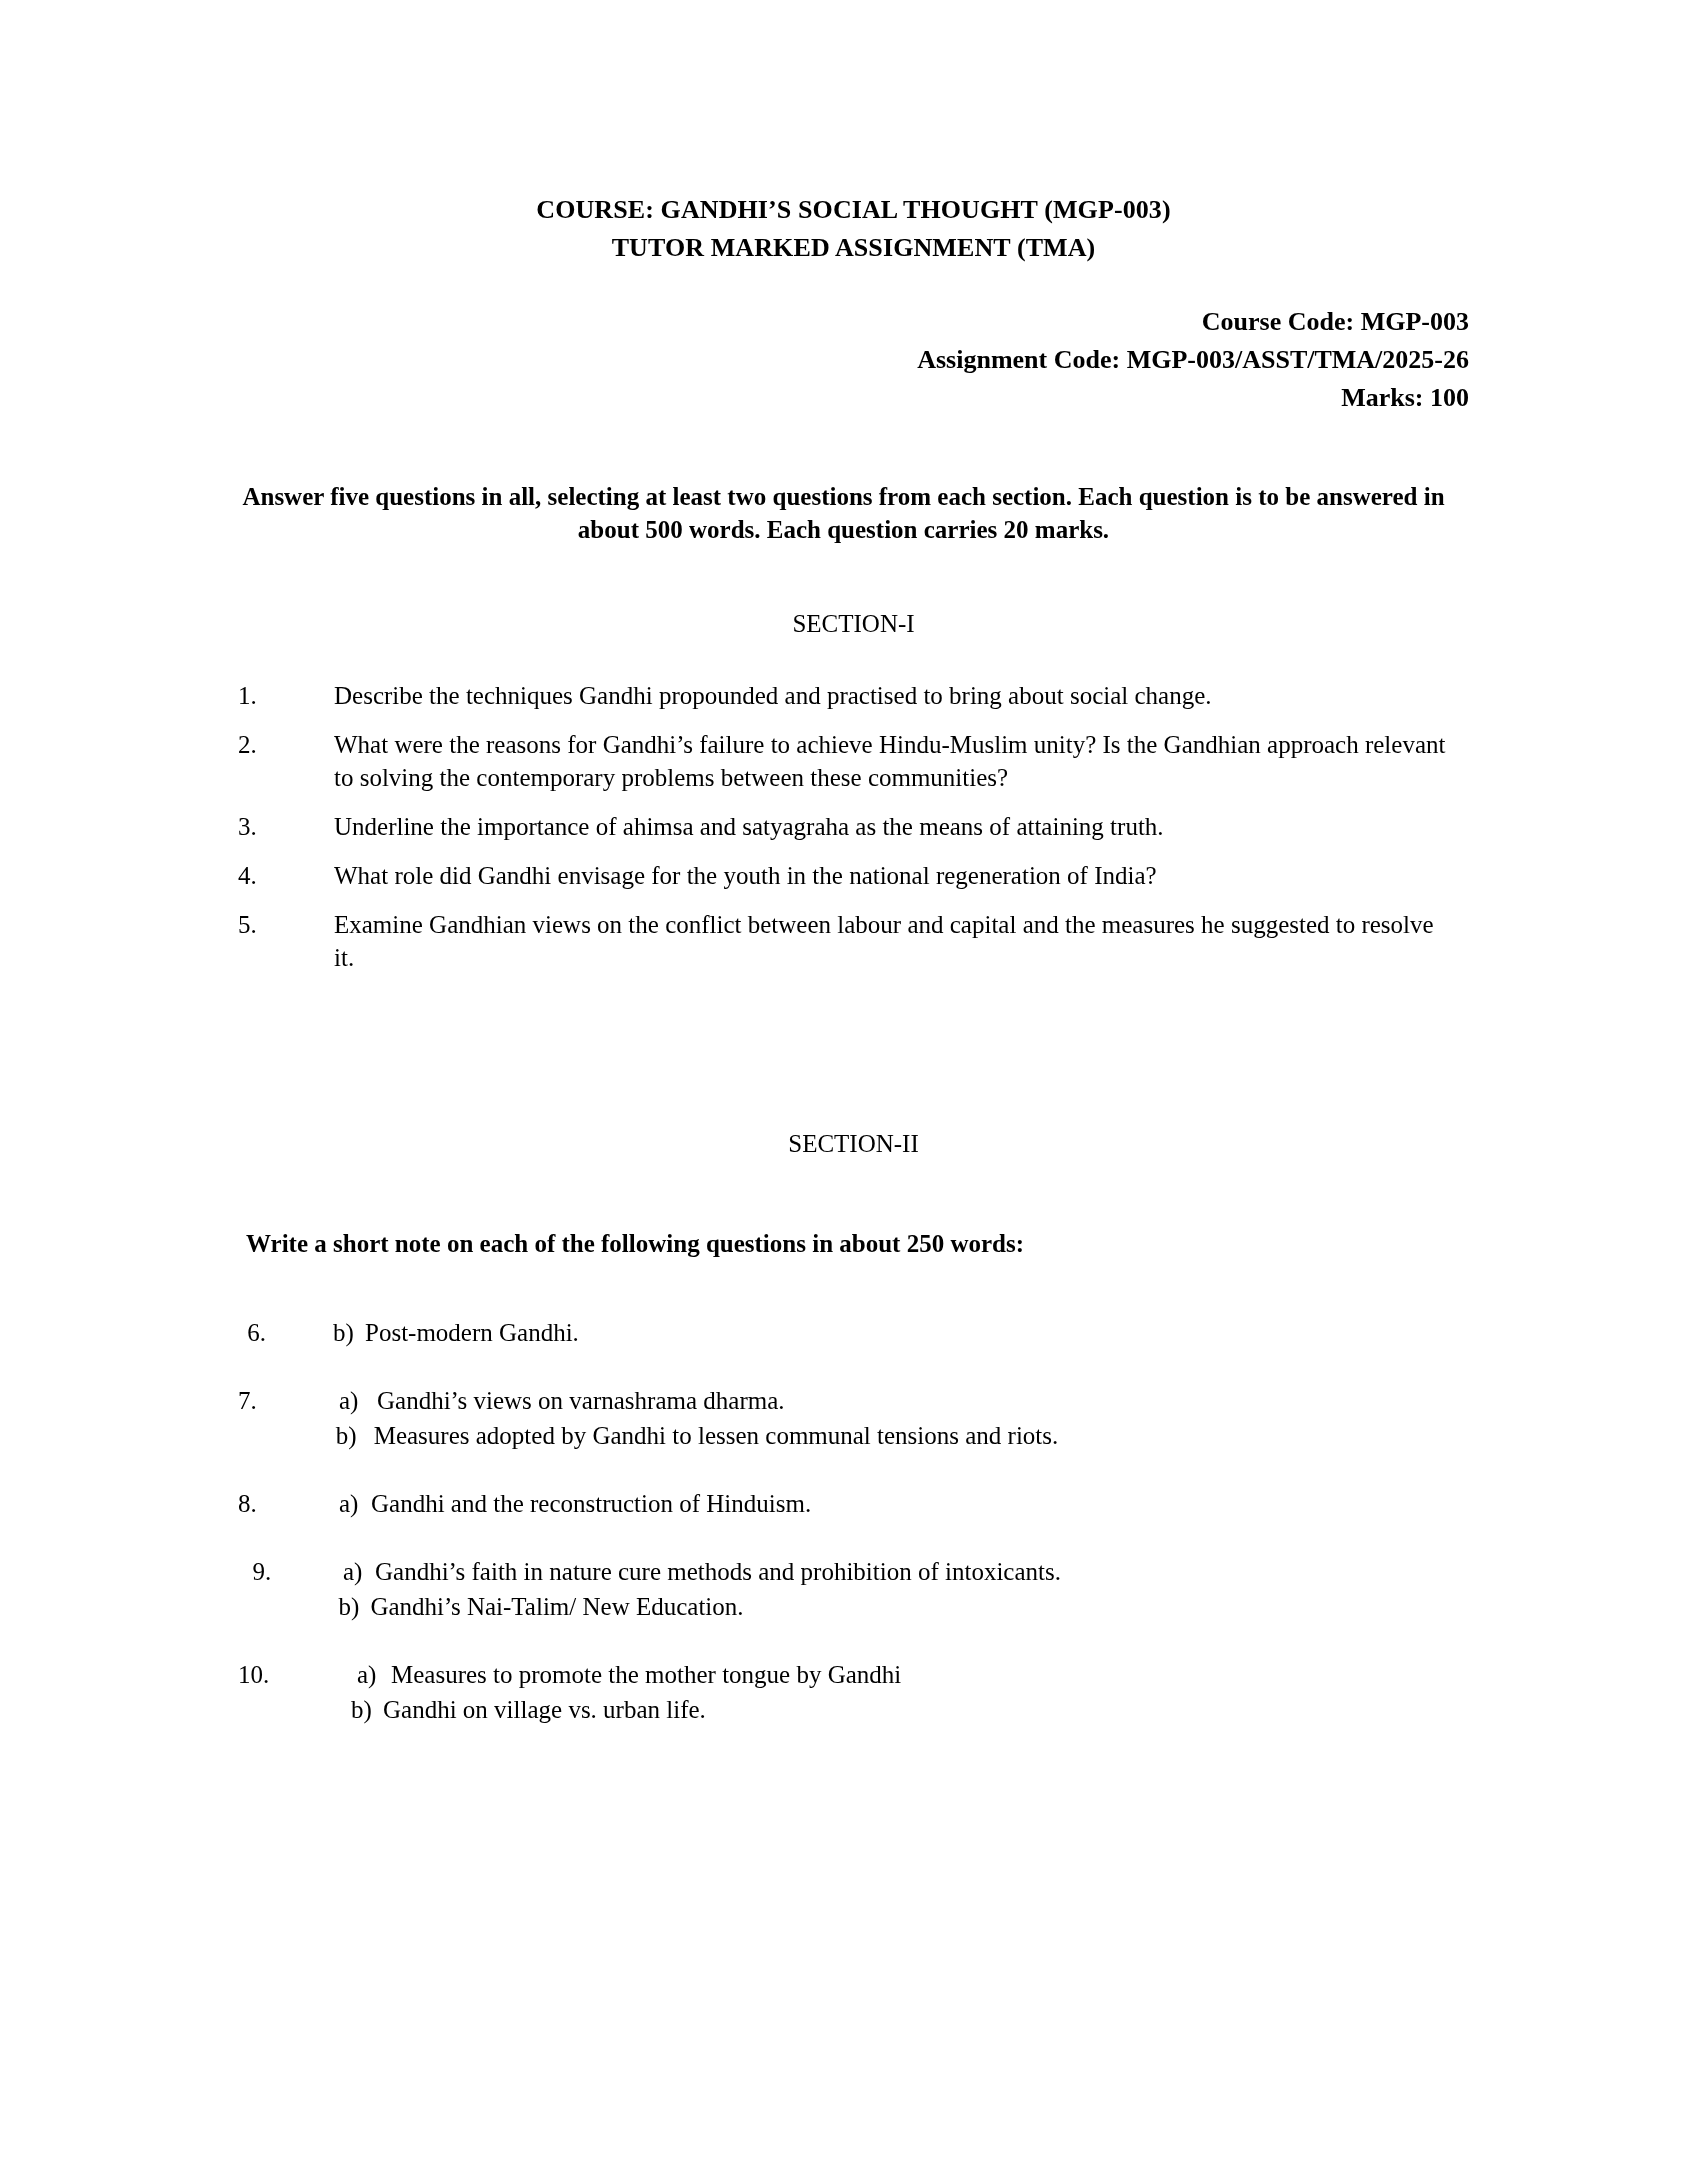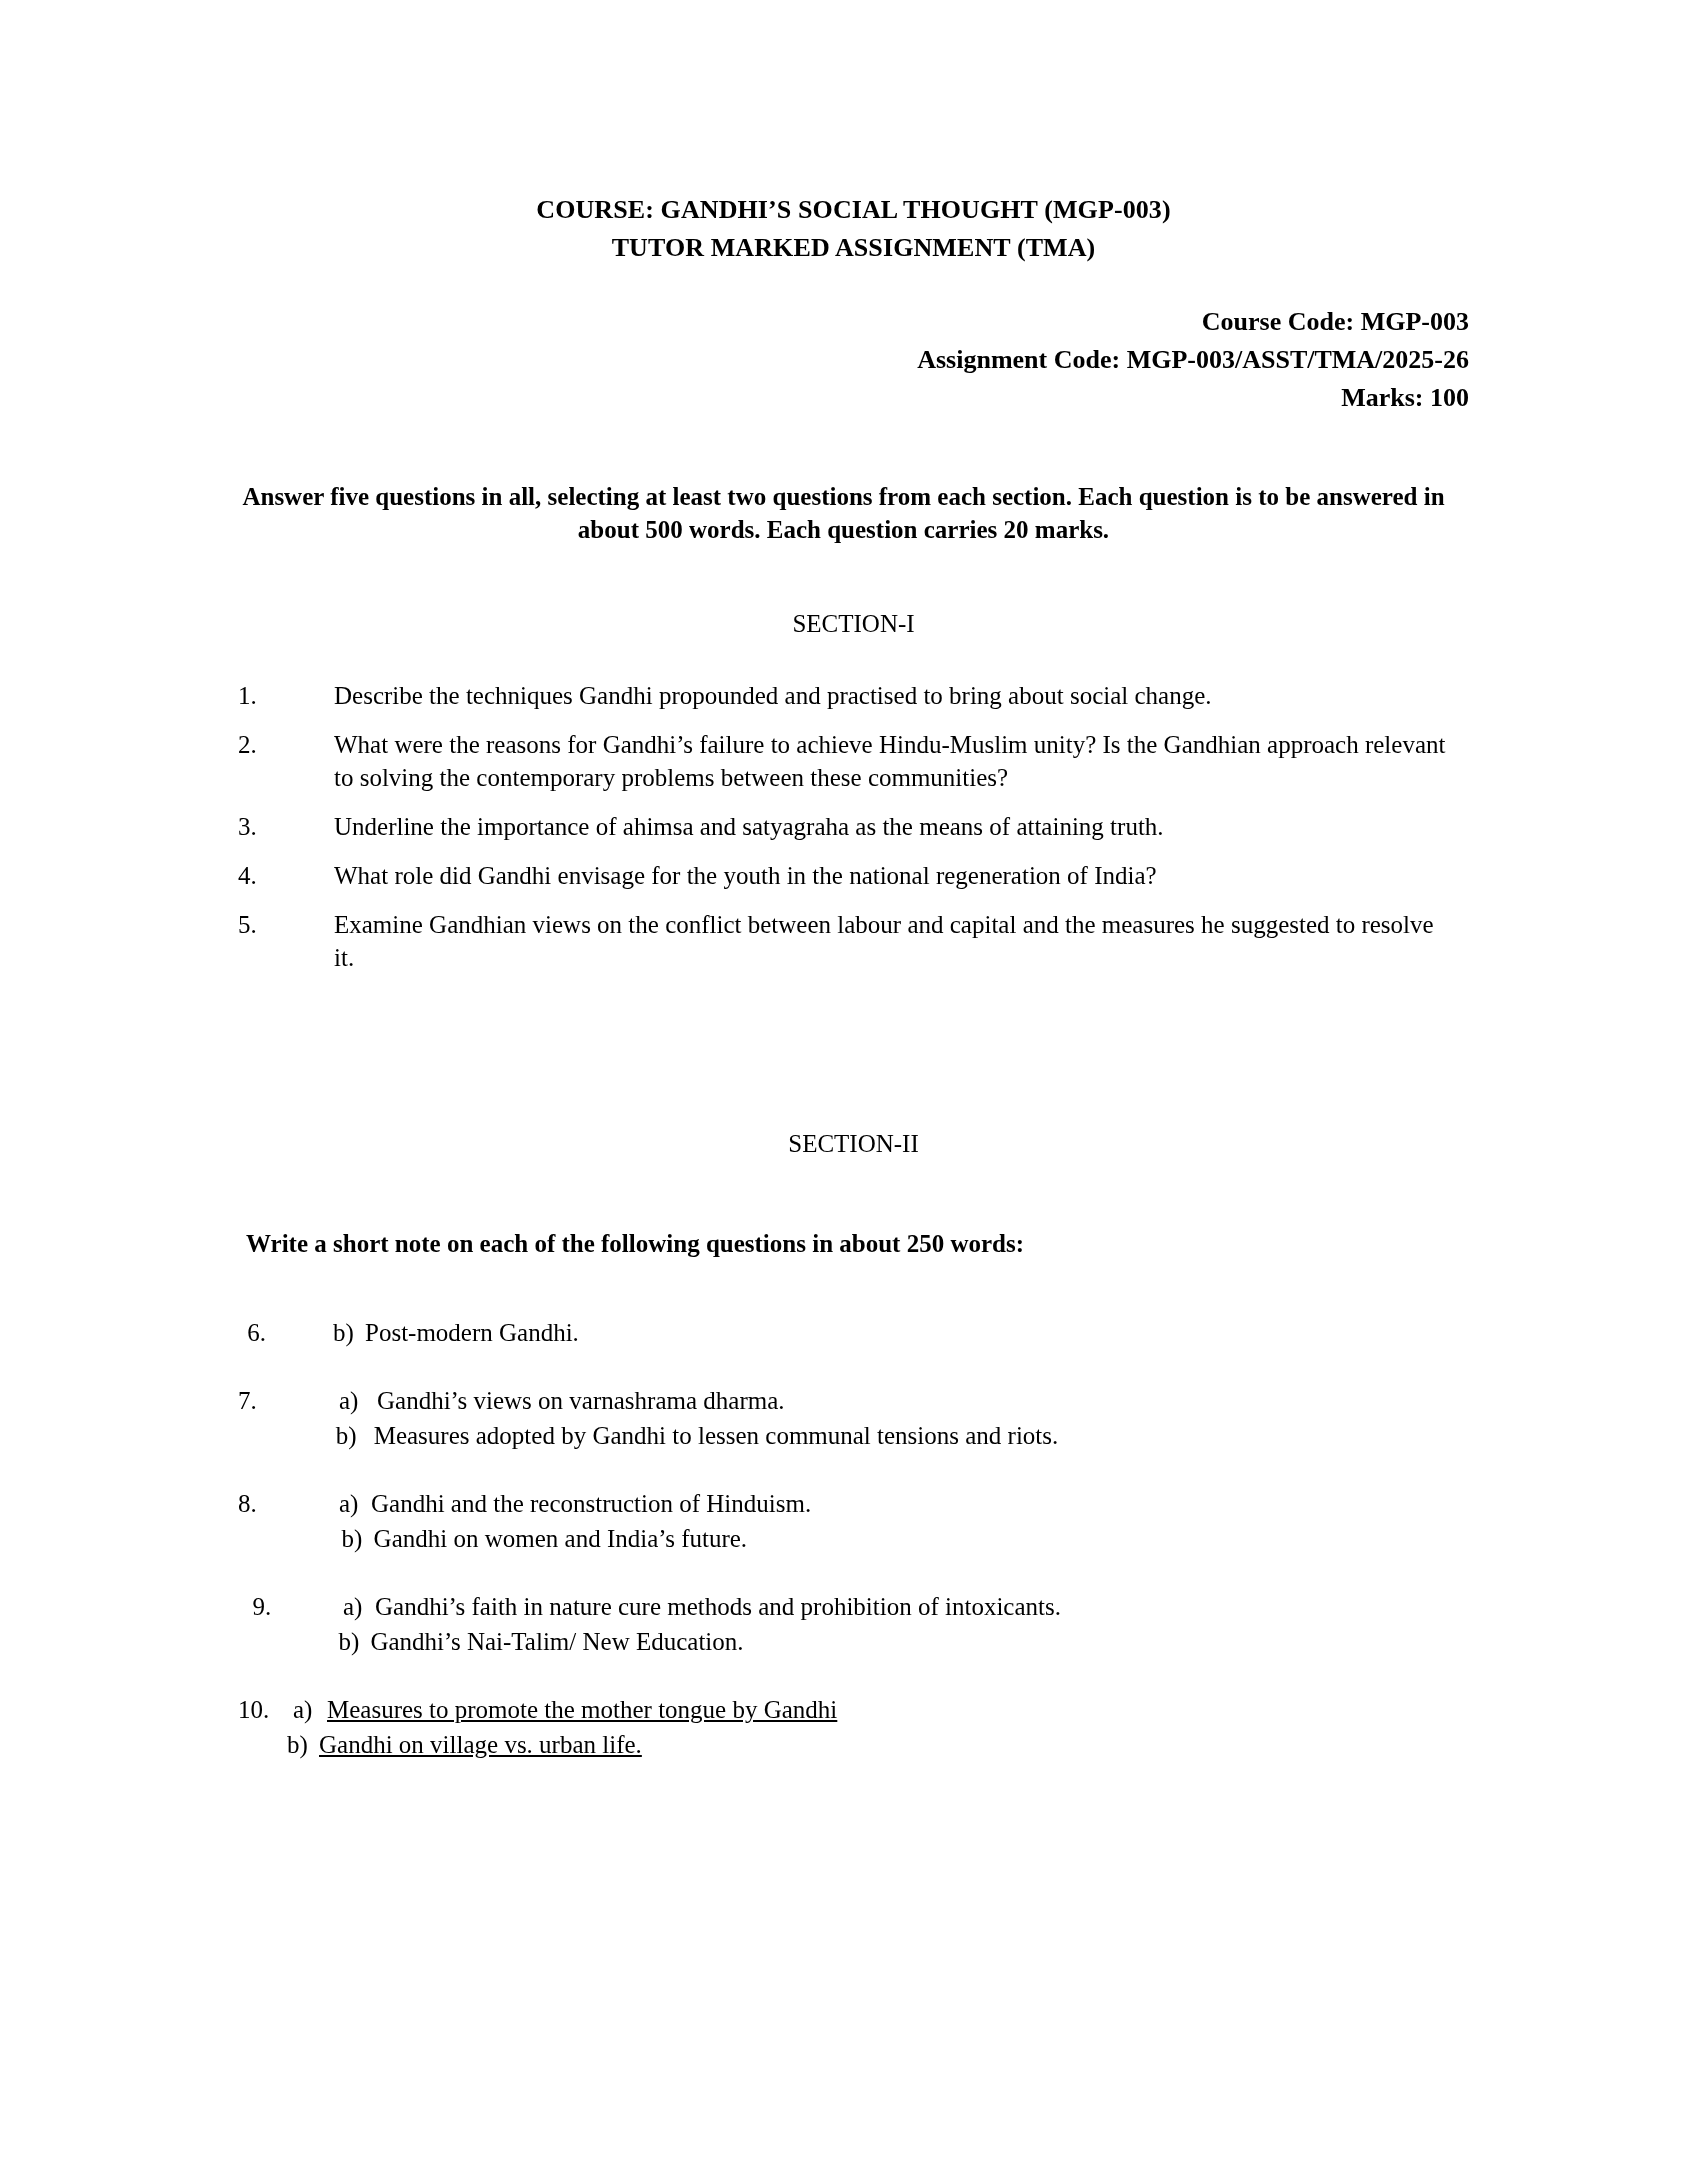--- a/index.html
+++ b/index.html
@@ -171,21 +171,21 @@
 
   .nudge-8 .q2-num      { left: 0px; }
   .nudge-8 .q2-subs     { margin-left: 101px; }
   .nudge-8 .sub-b       { margin-left: 2.6px; }
 
   .nudge-9 .q2-num      { left: 14.6px; }
   .nudge-9 .q2-subs     { margin-left: 105px; }
   .nudge-9 .sub-b       { margin-left: -4.6px; }
 
   .nudge-10 .q2-num     { left: 0px; }
-  .nudge-10 .q2-subs    { margin-left: 55px; text-decoration: underline; }
+  .nudge-10 .q2-subs    { margin-left: 119px; }
   .nudge-10 .sub-a .q2-marker { width: 34px; }
   .nudge-10 .sub-b      { margin-left: -6px; }
 </style>
 </head>
 <body>
 
 <div class="page">
   <div class="content">
 
     <div class="title-block">
@@ -244,21 +244,20 @@
         <span class="q2-subs">
           <span class="q2-sub sub-a"><span class="q2-marker">a)</span><span>Gandhi’s views on varnashrama dharma.</span></span>
           <span class="q2-sub sub-b"><span class="q2-marker">b)</span><span>Measures adopted by Gandhi to lessen communal tensions and riots.</span></span>
         </span>
       </div>
 
       <div class="q2-item nudge-8">
         <span class="q2-num">8.</span>
         <span class="q2-subs">
           <span class="q2-sub sub-a"><span class="q2-marker">a)</span><span>Gandhi and the reconstruction of Hinduism.</span></span>
-          <span class="q2-sub sub-b"><span class="q2-marker">b)</span><span>Gandhi on women and India’s future.</span></span>
         </span>
       </div>
 
       <div class="q2-item nudge-9">
         <span class="q2-num">9.</span>
         <span class="q2-subs">
           <span class="q2-sub sub-a"><span class="q2-marker">a)</span><span>Gandhi’s faith in nature cure methods and prohibition of intoxicants.</span></span>
           <span class="q2-sub sub-b"><span class="q2-marker">b)</span><span>Gandhi’s Nai-Talim/ New Education.</span></span>
         </span>
       </div>

